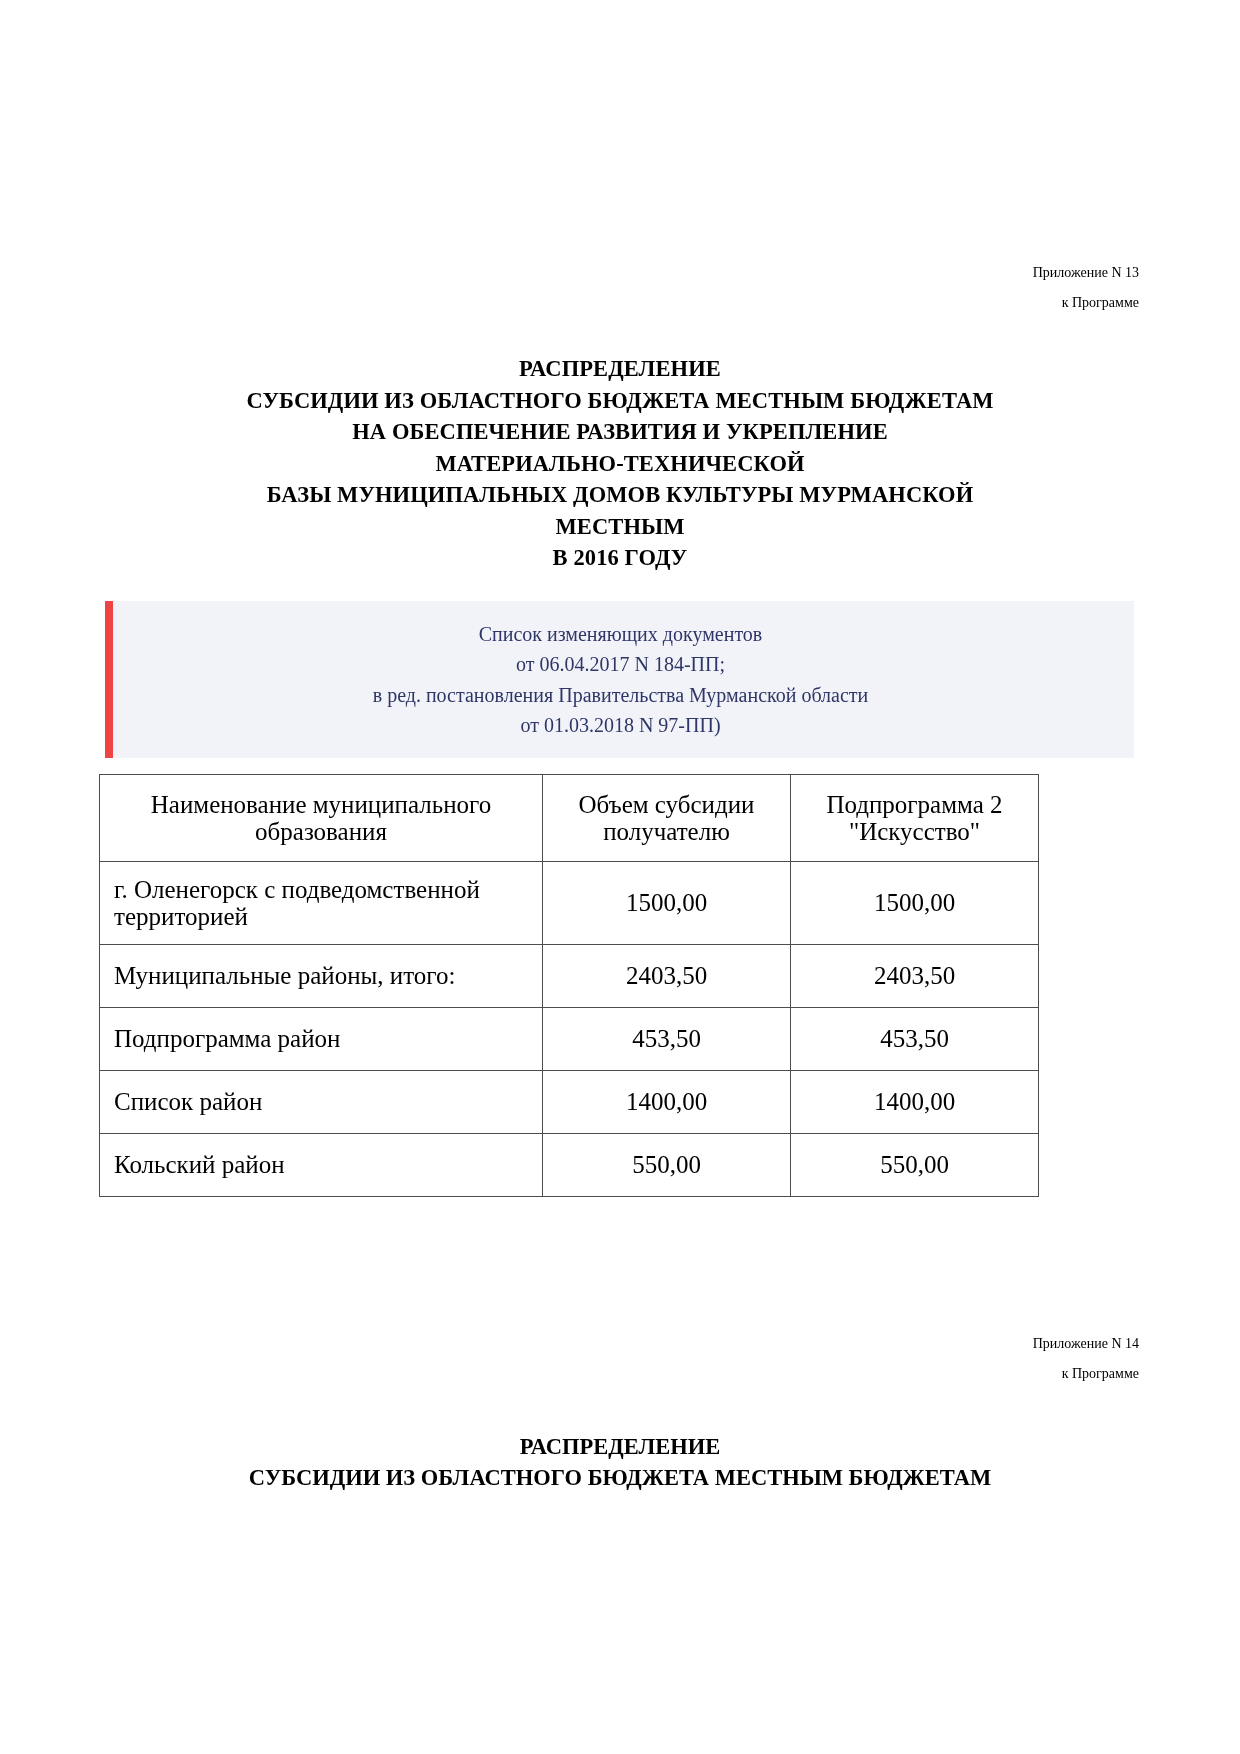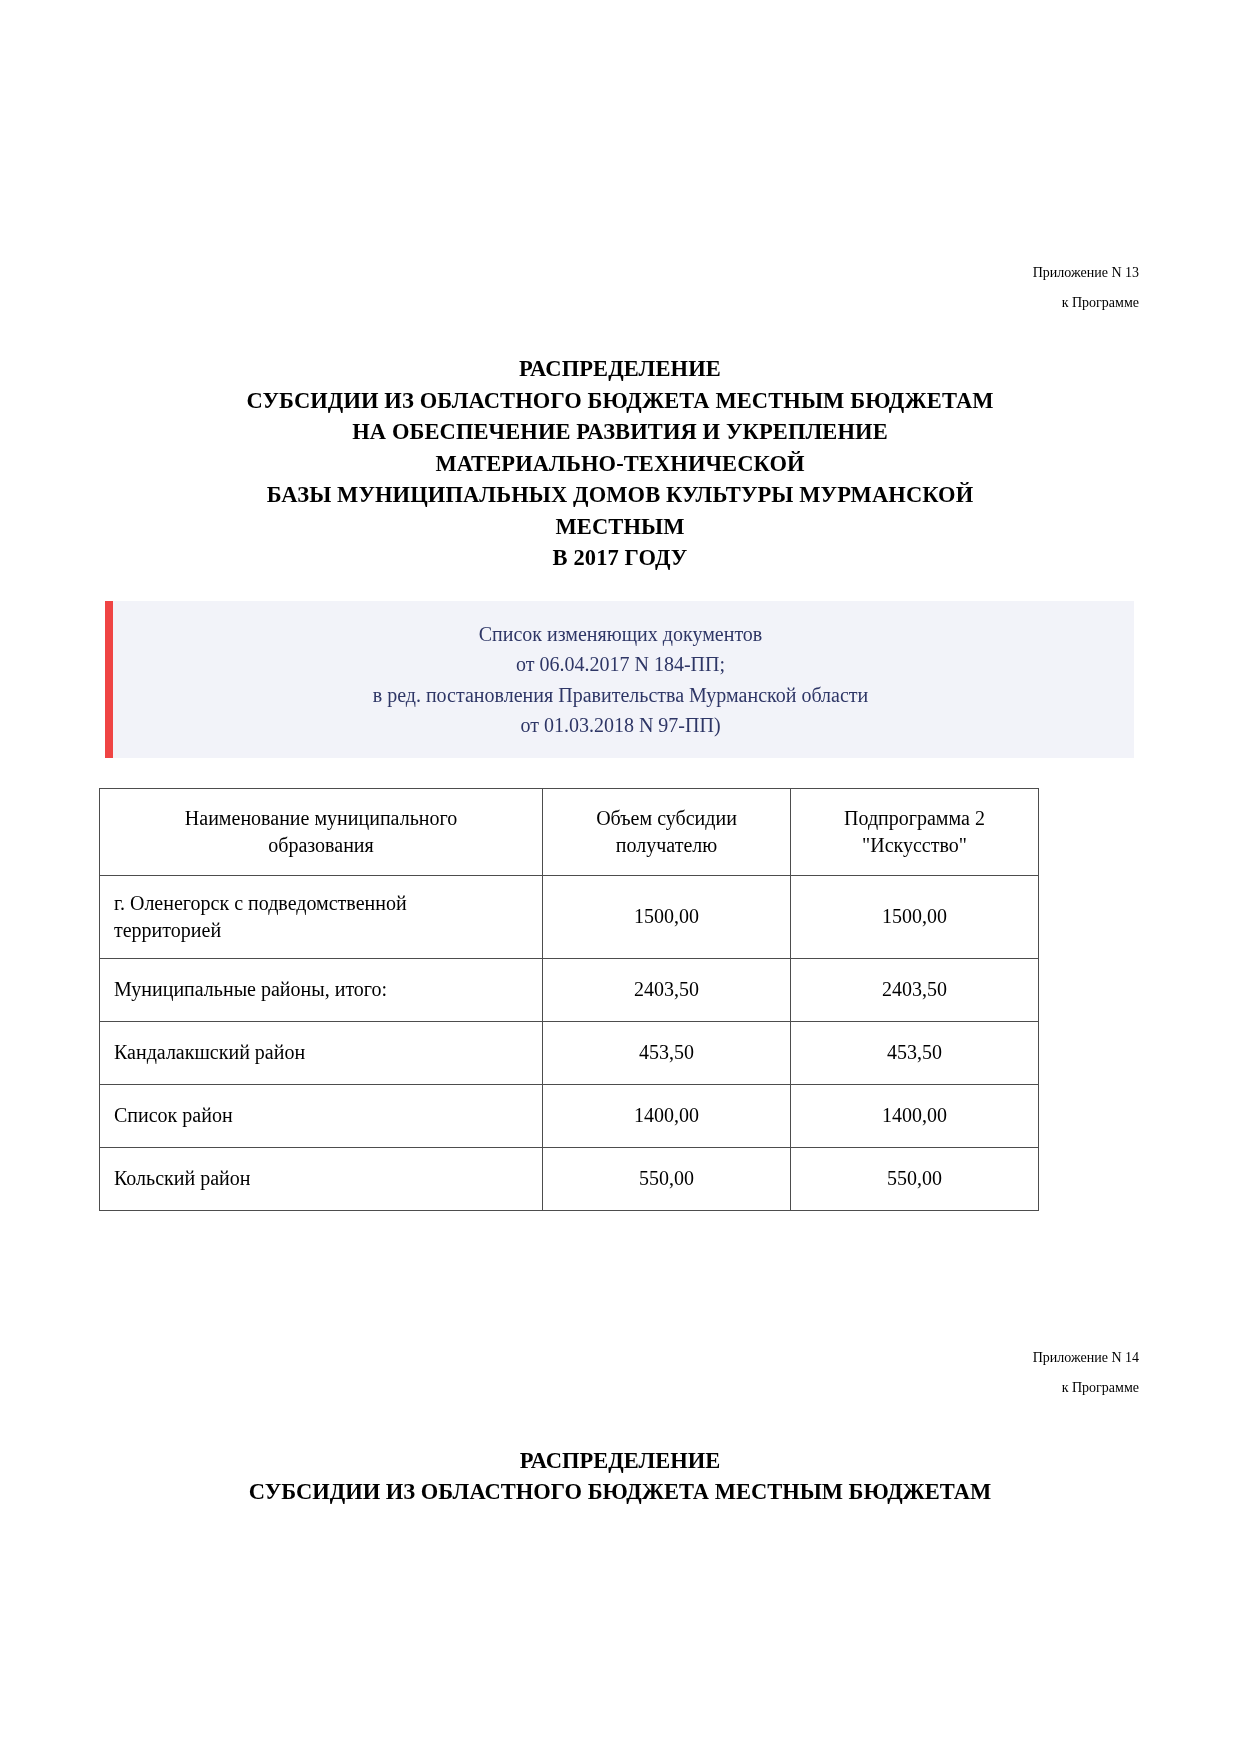--- a/index.html
+++ b/index.html
@@ -58,26 +58,26 @@
     text-align: center;
     font-size: 20px;
     line-height: 30.5px;
     padding: 18px 20px 17px 14px;
     box-sizing: border-box;
   }
   .changes-box .cline { display: block; white-space: pre-wrap; }
 
   
   .subsidy-table {
-    margin-top: 30px;
+    margin-top: 16px;
     margin-left: -2px;
     border-collapse: collapse;
     width: 852px;
     table-layout: fixed;
-    font-size: 20px;
+    font-size: 25px;
     line-height: 27px;
     padding-left: 28px;
   }
   .subsidy-table td, .subsidy-table th {
     border: 1.6px solid #4d4d4d;
     padding: 12px 14px;
     vertical-align: middle;
     font-weight: normal;
   }
   .subsidy-table th {
@@ -120,21 +120,21 @@
     <span class="line">к Программе</span>
   </div>
 
   <div class="doc-title">
     <span class="tline">РАСПРЕДЕЛЕНИЕ</span>
     <span class="tline">СУБСИДИИ ИЗ ОБЛАСТНОГО БЮДЖЕТА МЕСТНЫМ БЮДЖЕТАМ</span>
     <span class="tline">НА ОБЕСПЕЧЕНИЕ РАЗВИТИЯ И УКРЕПЛЕНИЕ</span>
     <span class="tline">МАТЕРИАЛЬНО-ТЕХНИЧЕСКОЙ</span>
     <span class="tline">БАЗЫ МУНИЦИПАЛЬНЫХ ДОМОВ КУЛЬТУРЫ МУРМАНСКОЙ</span>
     <span class="tline">МЕСТНЫМ</span>
-    <span class="tline">В 2017 ГОДУ</span>
+    <span class="tline">В 2016 ГОДУ</span>
   </div>
 
   <div class="changes-box">
     <span class="cline">Список изменяющих документов</span>
     <span class="cline">от 06.04.2017 N 184-ПП;</span>
     <span class="cline">в ред. постановления Правительства Мурманской области</span>
     <span class="cline">от 01.03.2018 N 97-ПП)</span>
   </div>
 
   <table class="subsidy-table">
@@ -162,21 +162,21 @@
         </td>
         <td class="cell-num">1500,00</td>
         <td class="cell-num">1500,00</td>
       </tr>
       <tr>
         <td class="cell-name">Муниципальные районы, итого:</td>
         <td class="cell-num">2403,50</td>
         <td class="cell-num">2403,50</td>
       </tr>
       <tr>
-        <td class="cell-name">Кандалакшский район</td>
+        <td class="cell-name">Подпрограмма район</td>
         <td class="cell-num">453,50</td>
         <td class="cell-num">453,50</td>
       </tr>
       <tr>
         <td class="cell-name">Список район</td>
         <td class="cell-num">1400,00</td>
         <td class="cell-num">1400,00</td>
       </tr>
       <tr>
         <td class="cell-name">Кольский район</td>

